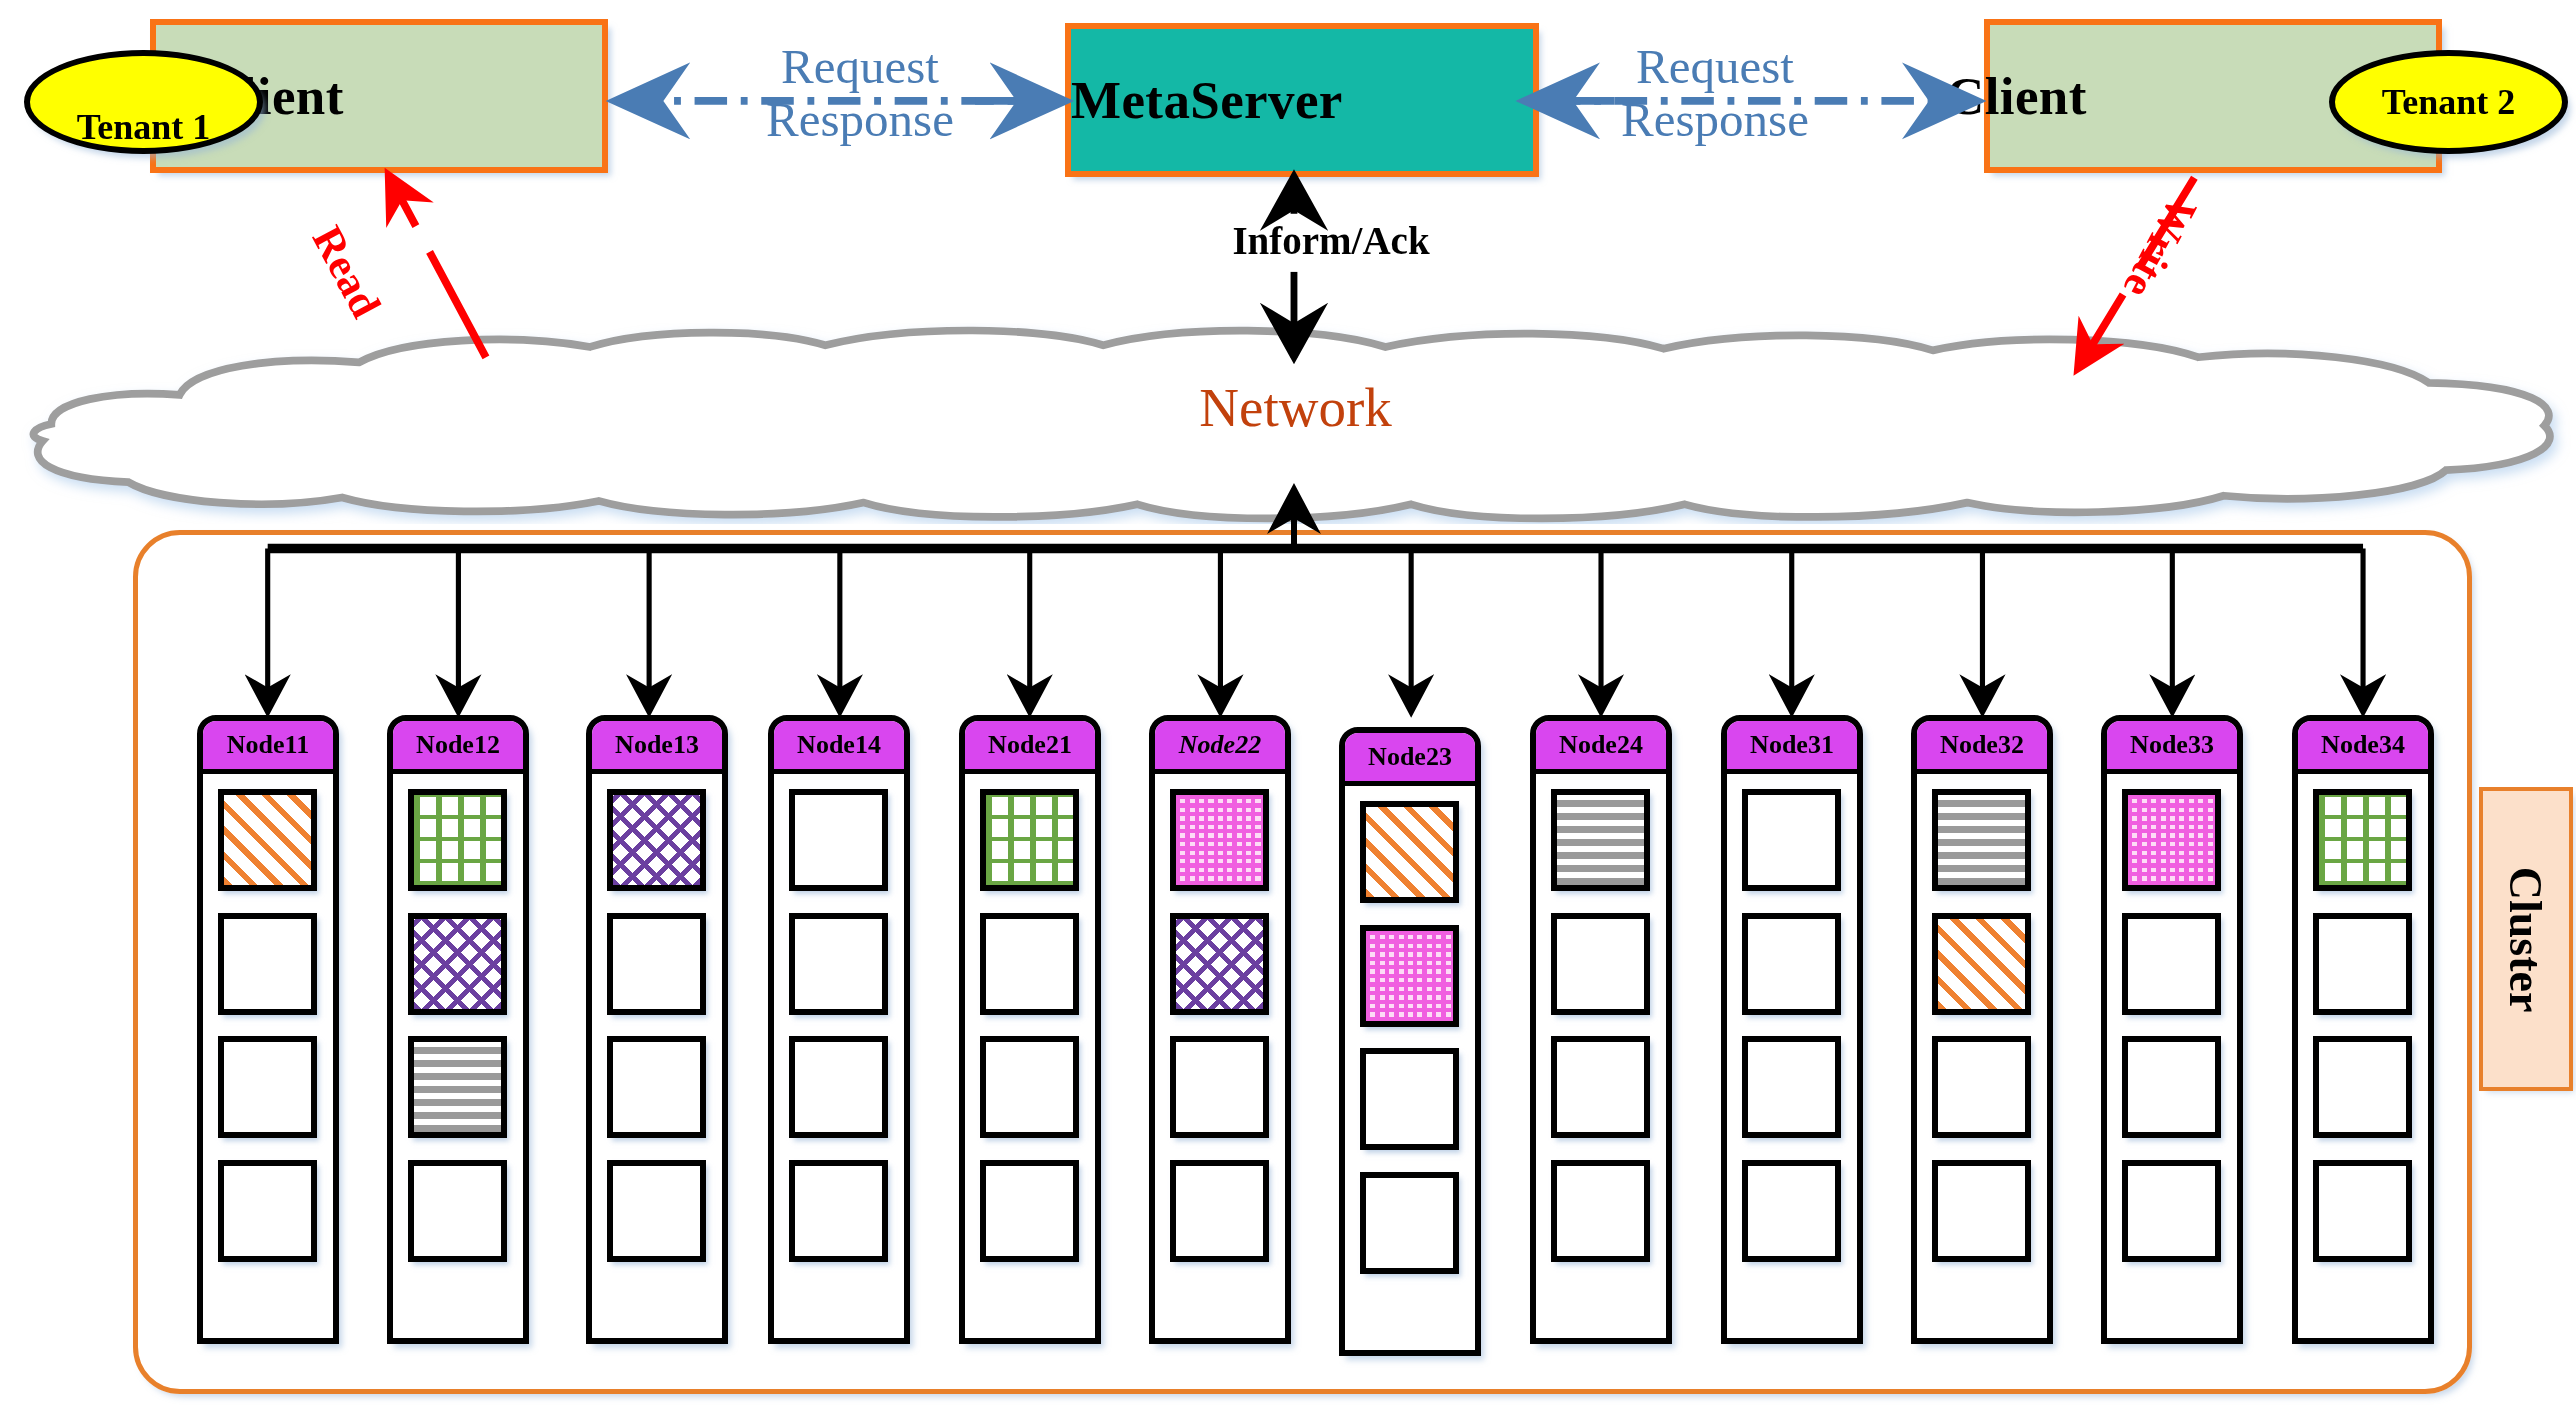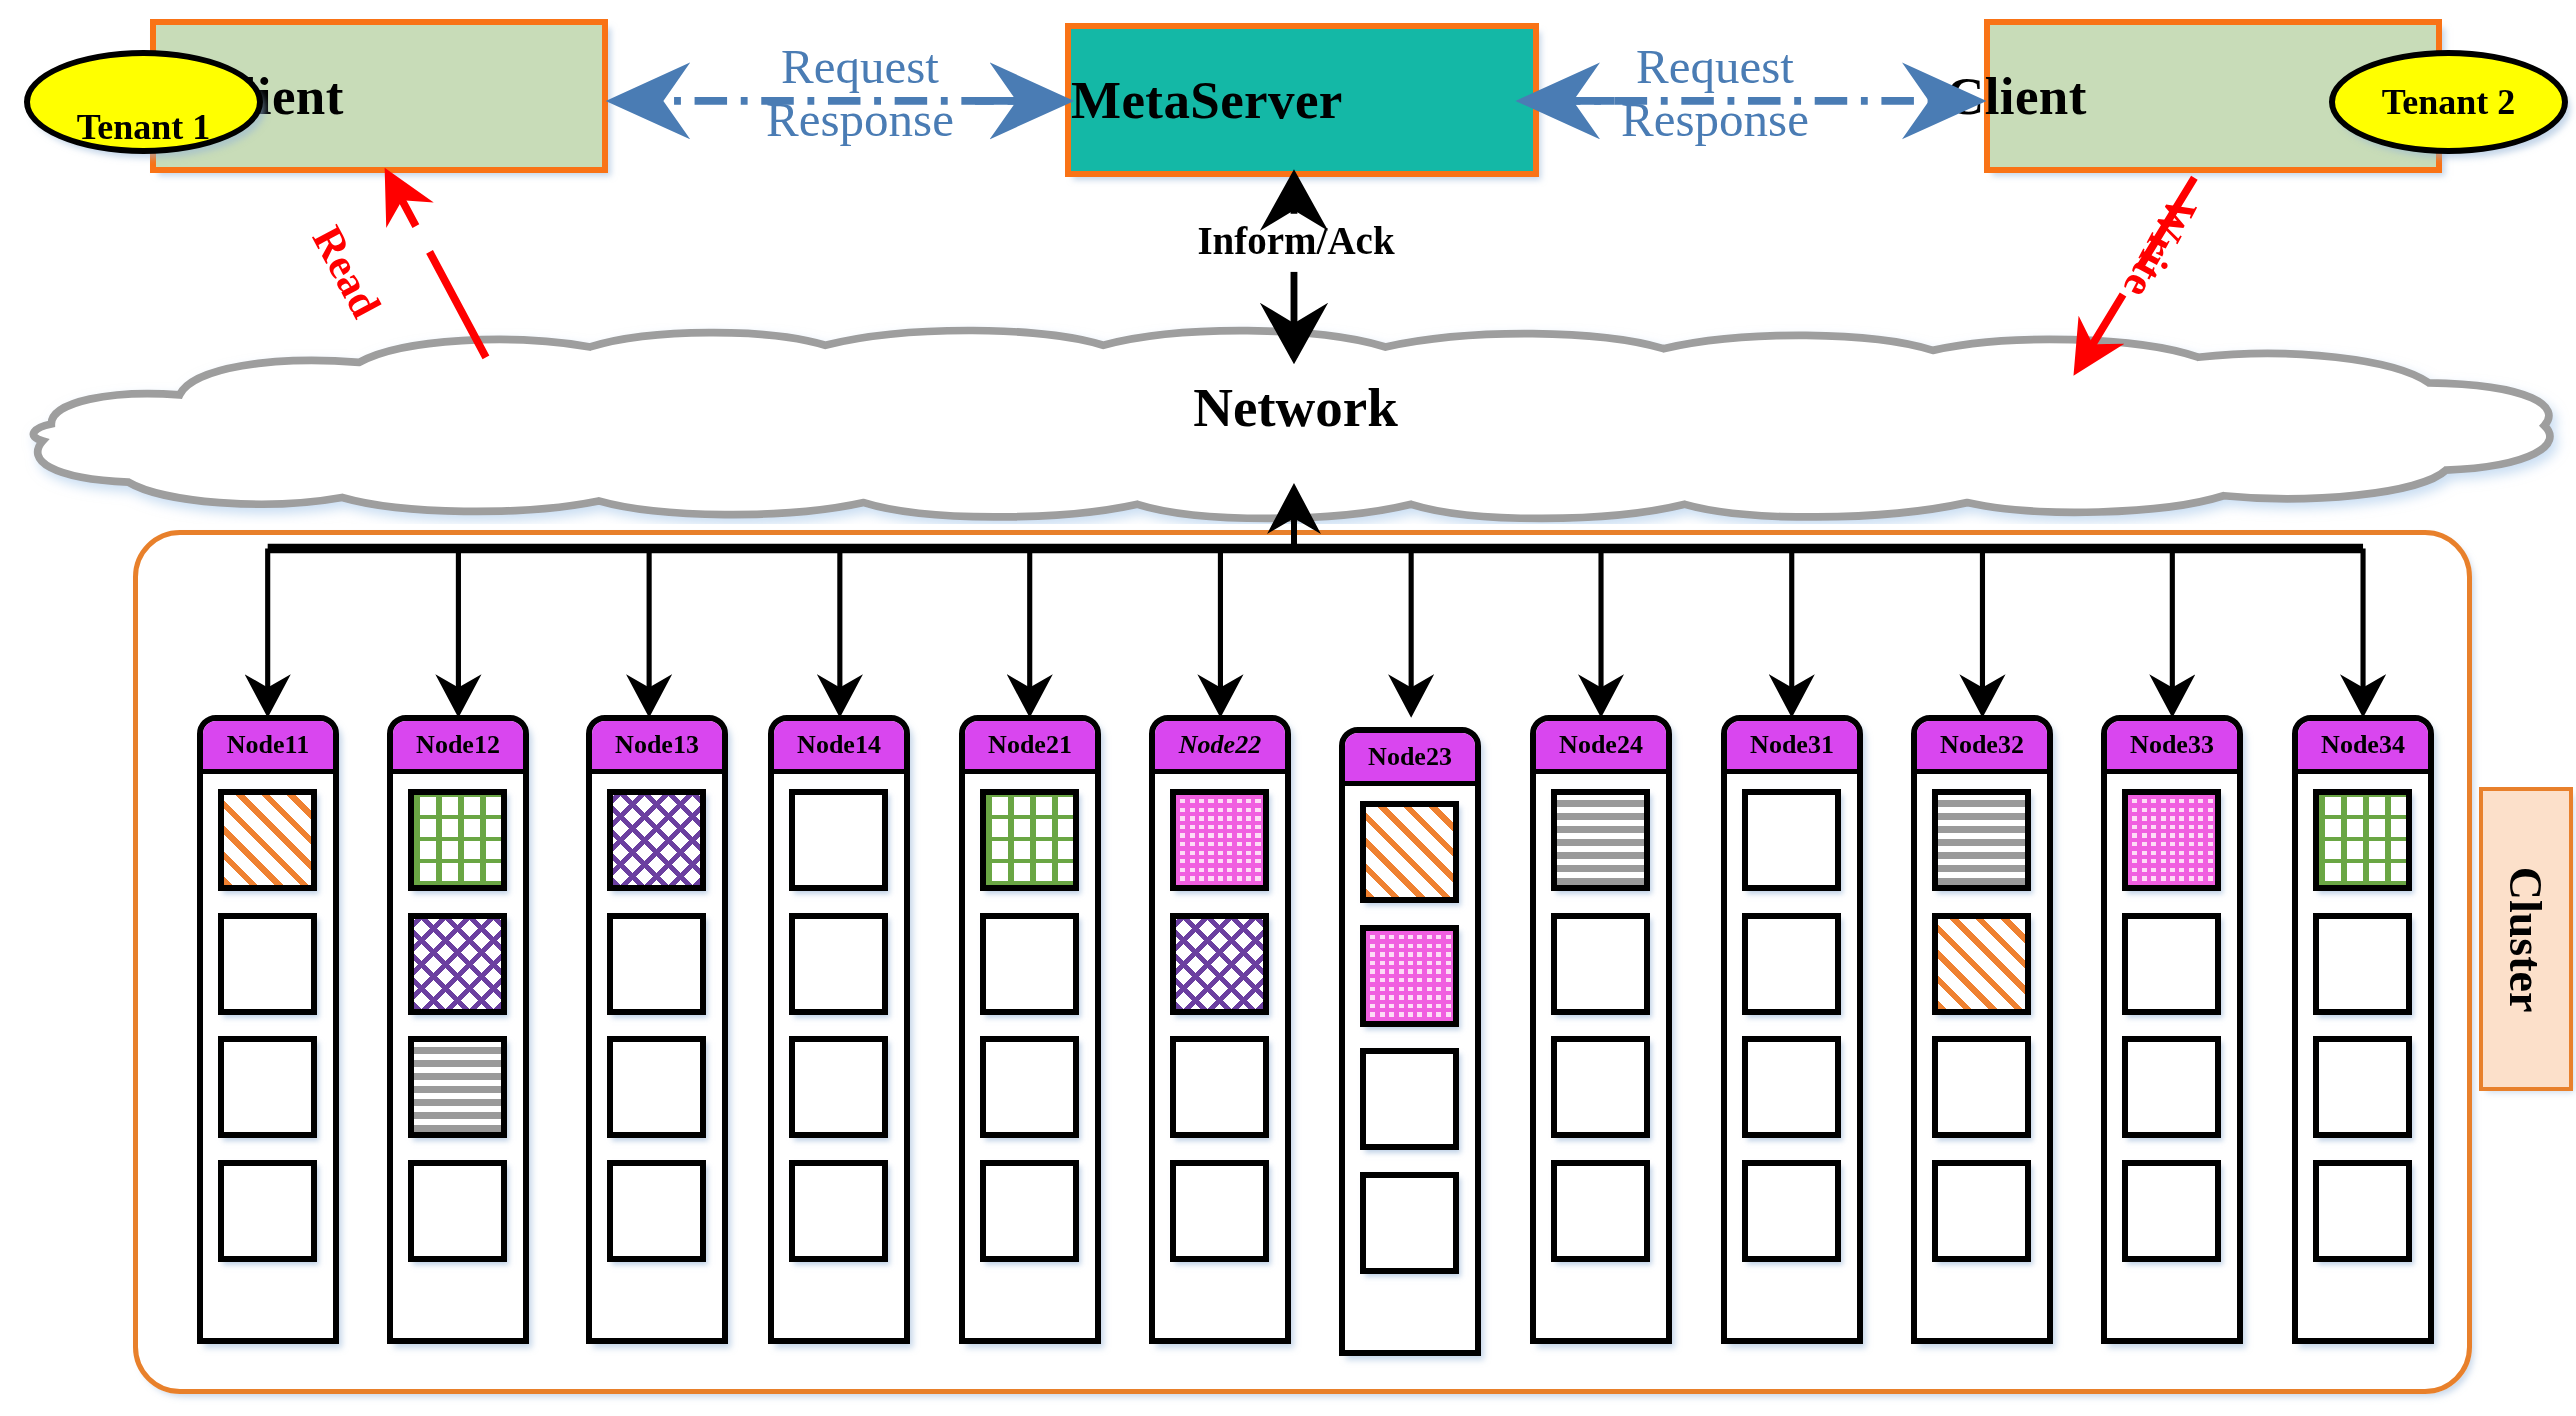--- a/index.html
+++ b/index.html
@@ -43,37 +43,37 @@
   #wires{position:absolute;left:0;top:0;width:2576px;height:1416px;pointer-events:none;z-index:2;}
 
   .rrlabel{
     position:absolute;text-align:center;color:#4a7cb4;font-weight:normal;
     font-size:49px;line-height:1.08;white-space:nowrap;z-index:3;
   }
   #rr-left{left:723px;top:41px;width:274px;}
   #rr-right{left:1578px;top:41px;width:274px;}
 
   #informack{
-    position:absolute;left:1159px;top:218px;width:274px;text-align:center;
+    position:absolute;left:1194px;top:218px;width:274px;text-align:center;
     font-weight:bold;font-size:39px;color:#000;z-index:3;white-space:nowrap;
   }
 
   
   .rwlabel{
     position:absolute;color:#ff0000;font-weight:bold;font-size:43px;
     white-space:nowrap;z-index:5;
   }
   #readlabel{left:346px;top:218px;transform:rotate(62deg);transform-origin:left top;}
   #writelabel{left:2207px;top:212px;transform:rotate(118deg);transform-origin:left top;}
 
   
   #cloud{position:absolute;left:0px;top:323px;width:2576px;height:201px;z-index:1;}
   #cloudtext{
     position:absolute;left:1073px;top:376px;width:445px;text-align:center;
-    font-weight:bold;font-size:55px;color:#000000;z-index:3;
+    font-weight:normal;font-size:55px;color:#c2410c;z-index:3;
   }
 
   
   #clusterbox{
     position:absolute;left:133px;top:530px;width:2339px;height:864px;
     border:5.1px solid #e8802b;border-radius:47px;box-sizing:border-box;
     box-shadow:4.3px 5.1px 6.8px -2.6px rgba(150,180,215,.5);
     background:transparent;
   }
   #clusterlabelbox{

